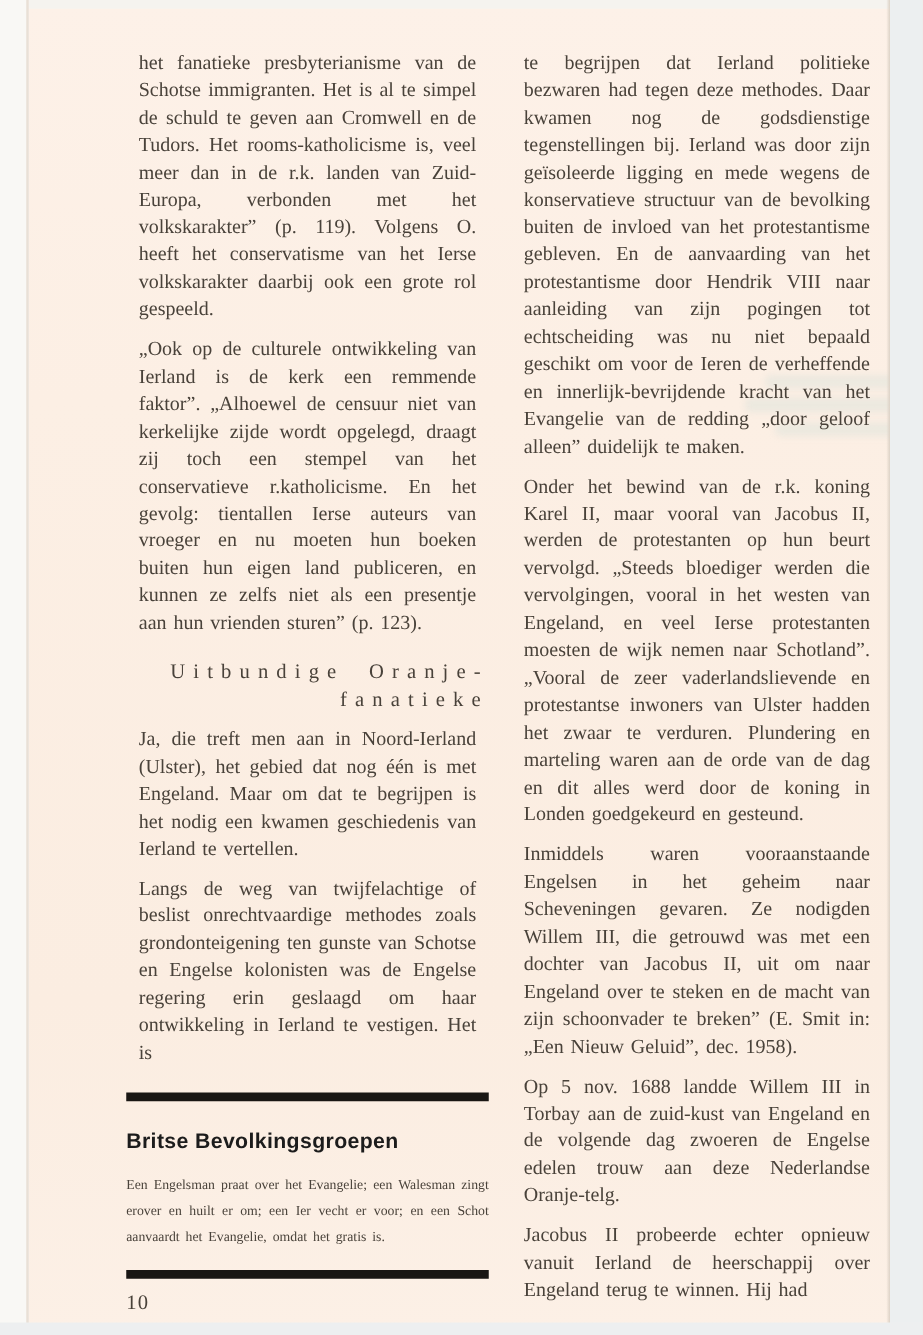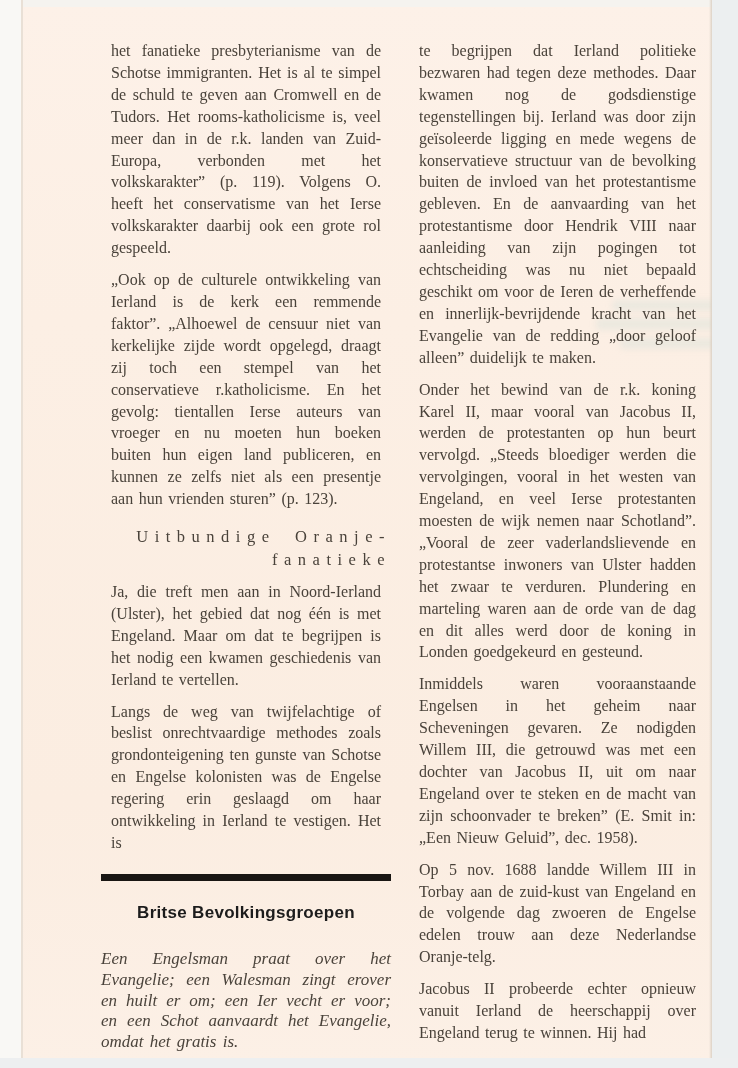--- a/index.html
+++ b/index.html
@@ -53,27 +53,25 @@
   .spaced-heading .hl { display: block; }
 
   .feature-box { margin-top: 20px; }
   .rule { height: 7px; background: #191613; }
   .box-title {
     font-family: "Liberation Sans", sans-serif;
     font-size: 17px;
     font-weight: 700;
     letter-spacing: 0.3px;
     color: #1c1c1c;
-    margin: 22px 0 26px;
-    text-align: center;
+    margin: 22px 0 15px;
   }
   .box-quote {
     margin: 0;
-    font-style: italic;
-    font-size: 17px;
+    font-size: 11px;
     line-height: 20.8px;
     text-align: justify;
     word-spacing: 2px;
     color: #4a433b;
   }
   .rule-bottom { margin-top: 16px; }
   .page-number {
     margin-top: 9px;
     font-size: 16.5px;
     letter-spacing: 1px;

